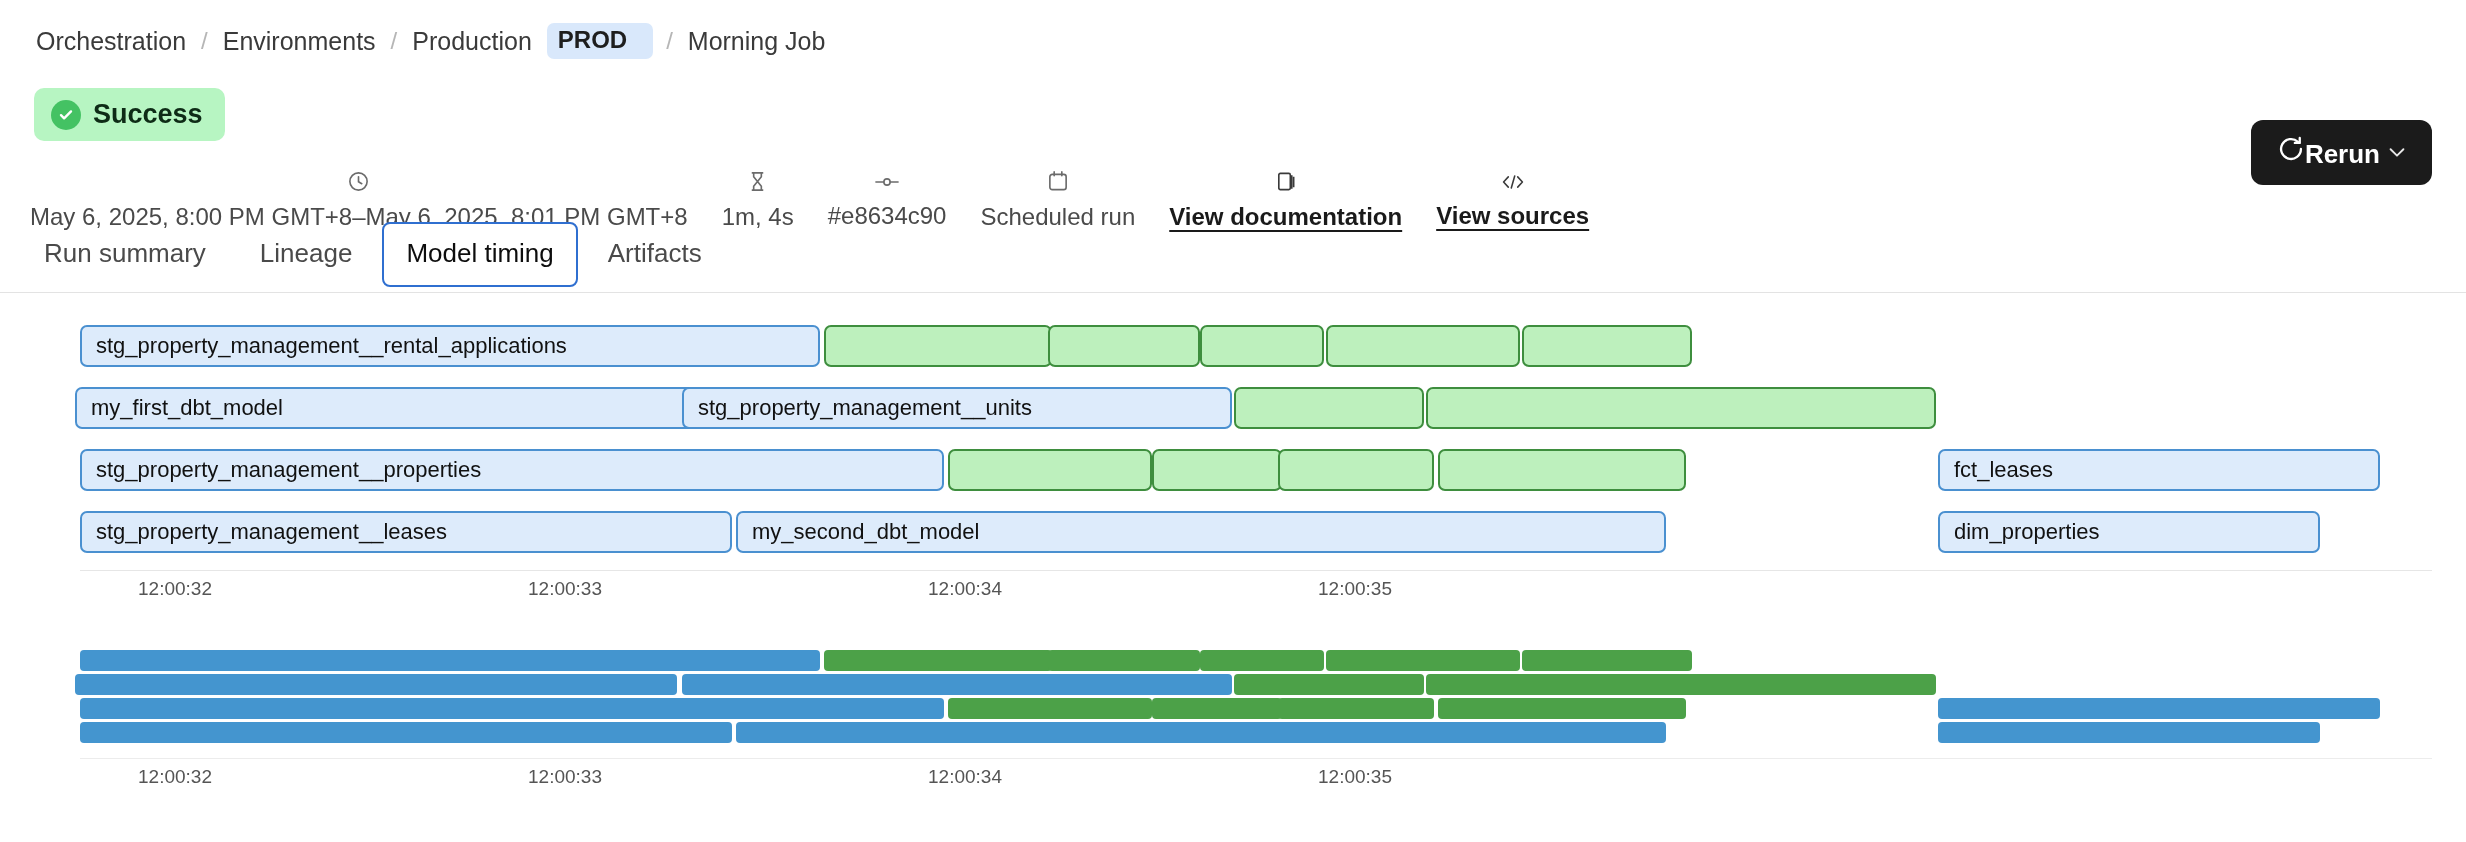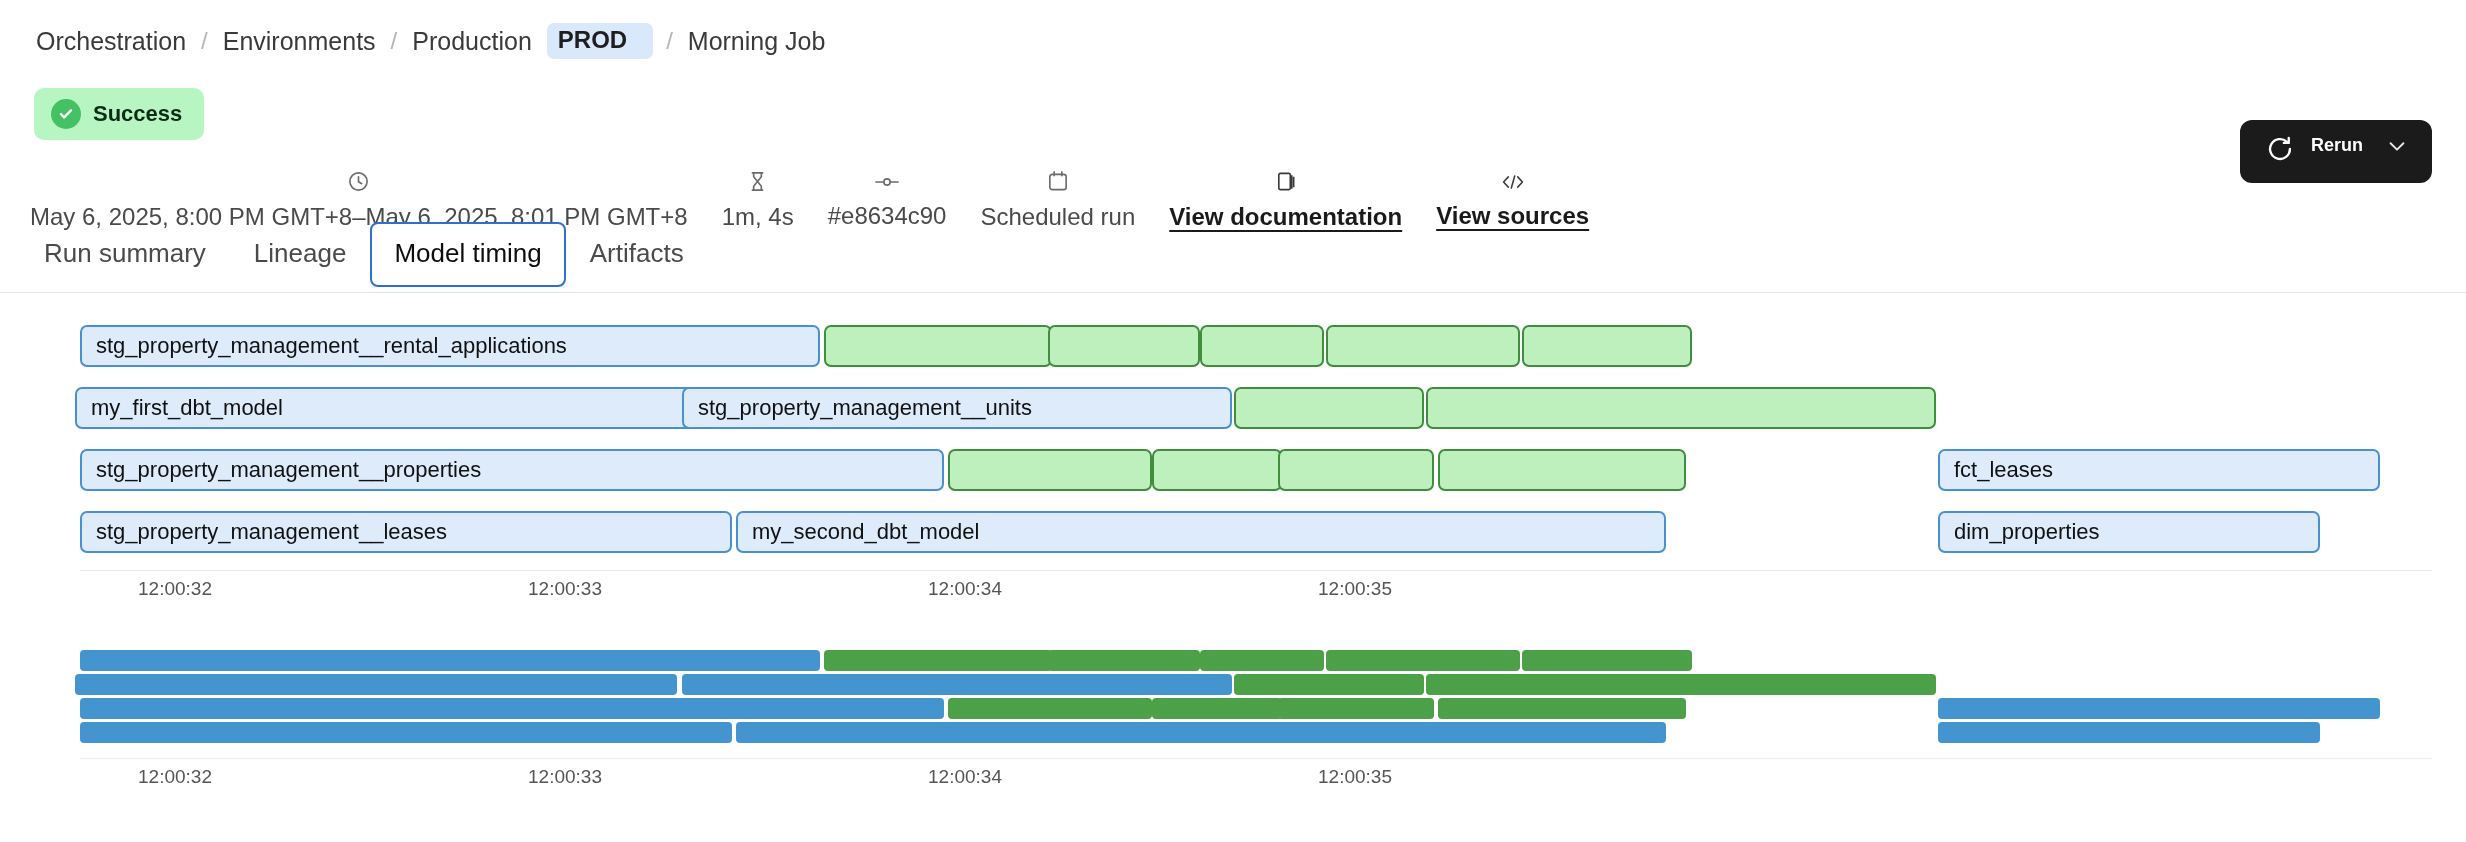--- a/index.html
+++ b/index.html
@@ -38,47 +38,47 @@
     display: flex; align-items: center; gap: 12px;
     background: #b7f5c2; border-radius: 10px;
     padding: 11px 22px 11px 17px;
   }
   .status-badge .dot {
     width: 30px; height: 30px; border-radius: 50%;
     background: #44c263; display: flex; align-items: center;
     justify-content: center; flex: none;
   }
   .status-badge .dot svg { display: block; }
-  .status-badge .txt { font-size: 22px; font-weight: 600; color: #0e2b16; }
+  .status-badge .txt { font-size: 27px; font-weight: 600; color: #0e2b16; }
 
   
   .rerun-btn {
     position: absolute; right: 34px; top: 120px;
-    display: flex; align-items: flex-start; gap: 17px;
+    display: flex; align-items: flex-end; 
     background: #1b1b1b; color: #fff;
     border-radius: 12px; padding: 15px 24px 15px 26px;
-    font-size: 18px; font-weight: 600; cursor: pointer;
+    font-size: 26px; font-weight: 600; cursor: pointer;
   }
   .rerun-btn .chev { margin-left: 6px; opacity: .9; }
 
   
   .meta-row {
     position: absolute; left: 30px; top: 170px;
     display: flex; align-items: center;
     font-size: 24px; color: #4a4a4a; white-space: nowrap;
   }
   .meta-item { display: flex; align-items: center; gap: 10px; margin-right: 34px; flex-direction: column; }
   .meta-item .ic { display: flex; align-items: center; justify-content: center; width: 24px; }
   .meta-link { color: #1a1a1a; font-weight: 600; text-decoration: underline;
                text-underline-offset: 5px; cursor: pointer; }
 
   
   .tabs {
     position: absolute; left: 20px; top: 222px;
-    display: flex; align-items: flex-end; gap: 0;
+    display: flex; align-items: flex-end; gap: 6px;
   }
   .tab {
     font-size: 26px; color: #4a4a4a; padding: 14px 22px 16px 22px;
     cursor: pointer; border: 2px solid transparent; border-radius: 8px;
     background: transparent; line-height: 1.2;
   }
   .tab.active {
     color: #0d0d0d; font-weight: 500;
     border: 2px solid #2f6fd0; border-radius: 8px; background: #fff;
   }

